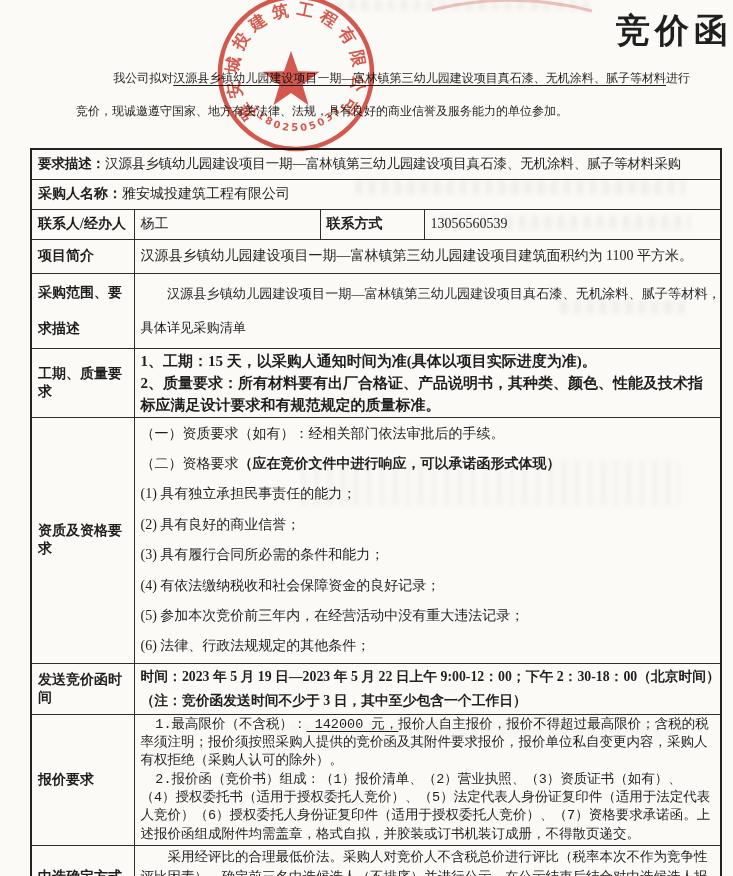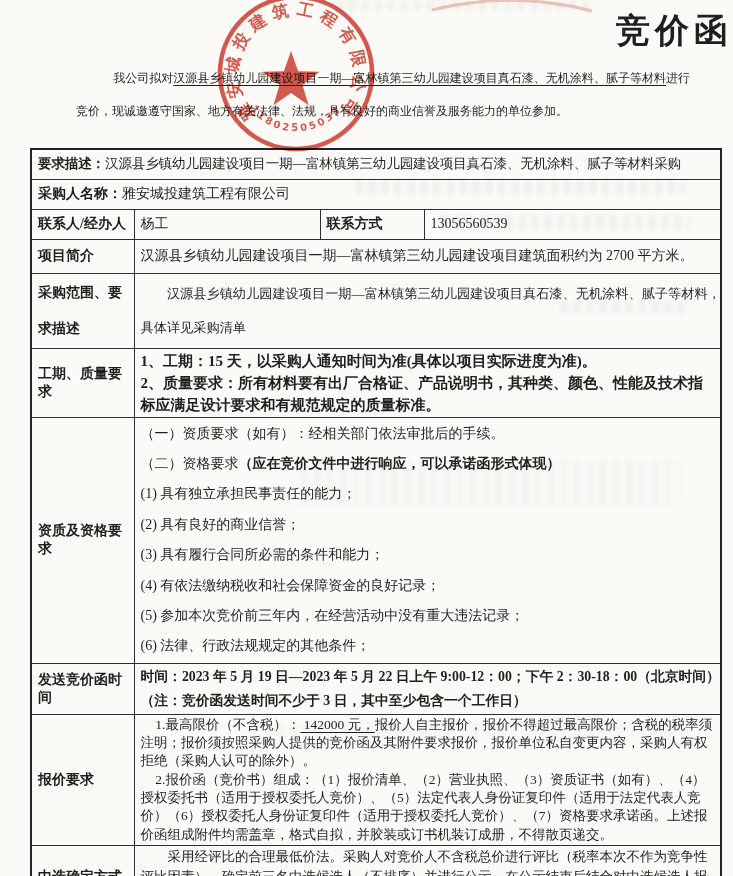--- a/index.html
+++ b/index.html
@@ -44,21 +44,21 @@
   .r1{height:30px;} .r2{height:30px;} .r3{height:30px;} .r4{height:34px;}
   .r5{height:66px;} .r6{height:67px;} .r7{height:244px;} .r8{height:49px;padding-left:22px;}
   .r9{height:128px;} .r10{height:40px;}
   .lbl-tall{line-height:36px;}
   .scope-cell{line-height:34px;font-size:13.2px;}
   .scope-l1{text-indent:2em;white-space:nowrap;}
   .sched-cell{line-height:22px;font-size:15px;font-weight:bold;}
   .qual-cell{padding-left:34px;line-height:30.4px;font-size:14px;}
   .time-cell{font-weight:bold;line-height:24px;font-size:13.8px;}
   .quote-cell{line-height:18.3px;font-size:13.5px;}
-  .quote-cell p{margin:0;text-indent:1.1em;}
+  .quote-cell p{margin:0;text-indent:1.1em;font-family:Liberation Mono, monospace;}
   .sel-cell{line-height:20px;font-size:13.5px;}
   .sel-cell .ind{text-indent:2em;display:block;}
   .nowrap{white-space:nowrap;}
   .fit{font-size:13.6px;letter-spacing:-.2px;white-space:nowrap;}
 
   
   .seal{
     position:absolute;left:213px;top:-10px;width:166px;height:166px;
     opacity:.82;mix-blend-mode:multiply;pointer-events:none;
   }
@@ -109,21 +109,21 @@
 
     <tr class="r3">
       <td class="lbl">联系人/经办人</td>
       <td>杨工</td>
       <td class="lbl">联系方式</td>
       <td>13056560539</td>
     </tr>
 
     <tr class="r4">
       <td class="lbl">项目简介</td>
-      <td colspan="3">汉源县乡镇幼儿园建设项目一期—富林镇第三幼儿园建设项目建筑面积约为 2700 平方米。</td>
+      <td colspan="3">汉源县乡镇幼儿园建设项目一期—富林镇第三幼儿园建设项目建筑面积约为 1100 平方米。</td>
     </tr>
 
     <tr class="r5">
       <td class="lbl lbl-tall">采购范围、要求描述</td>
       <td colspan="3" class="scope-cell">
         <div class="scope-l1">汉源县乡镇幼儿园建设项目一期—富林镇第三幼儿园建设项目真石漆、无机涂料、腻子等材料，</div>
         <div>具体详见采购清单</div>
       </td>
     </tr>
 

